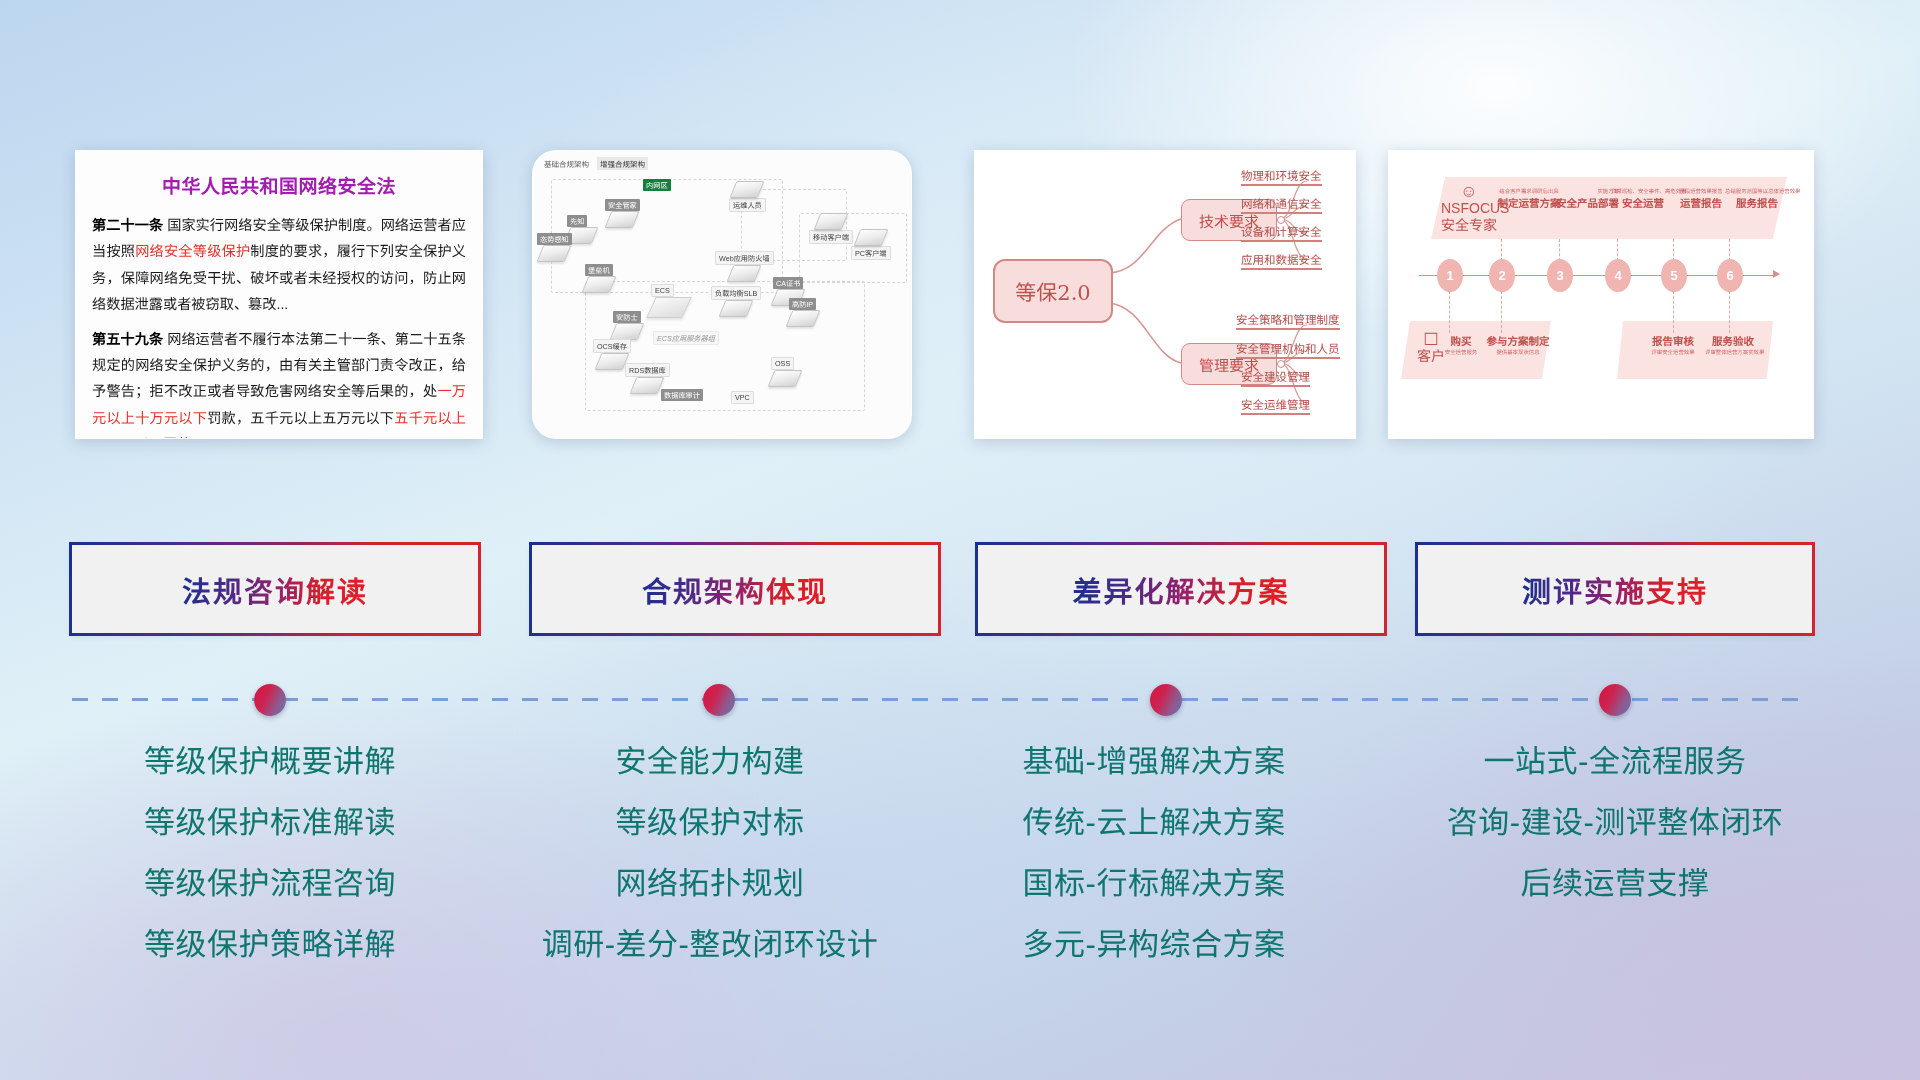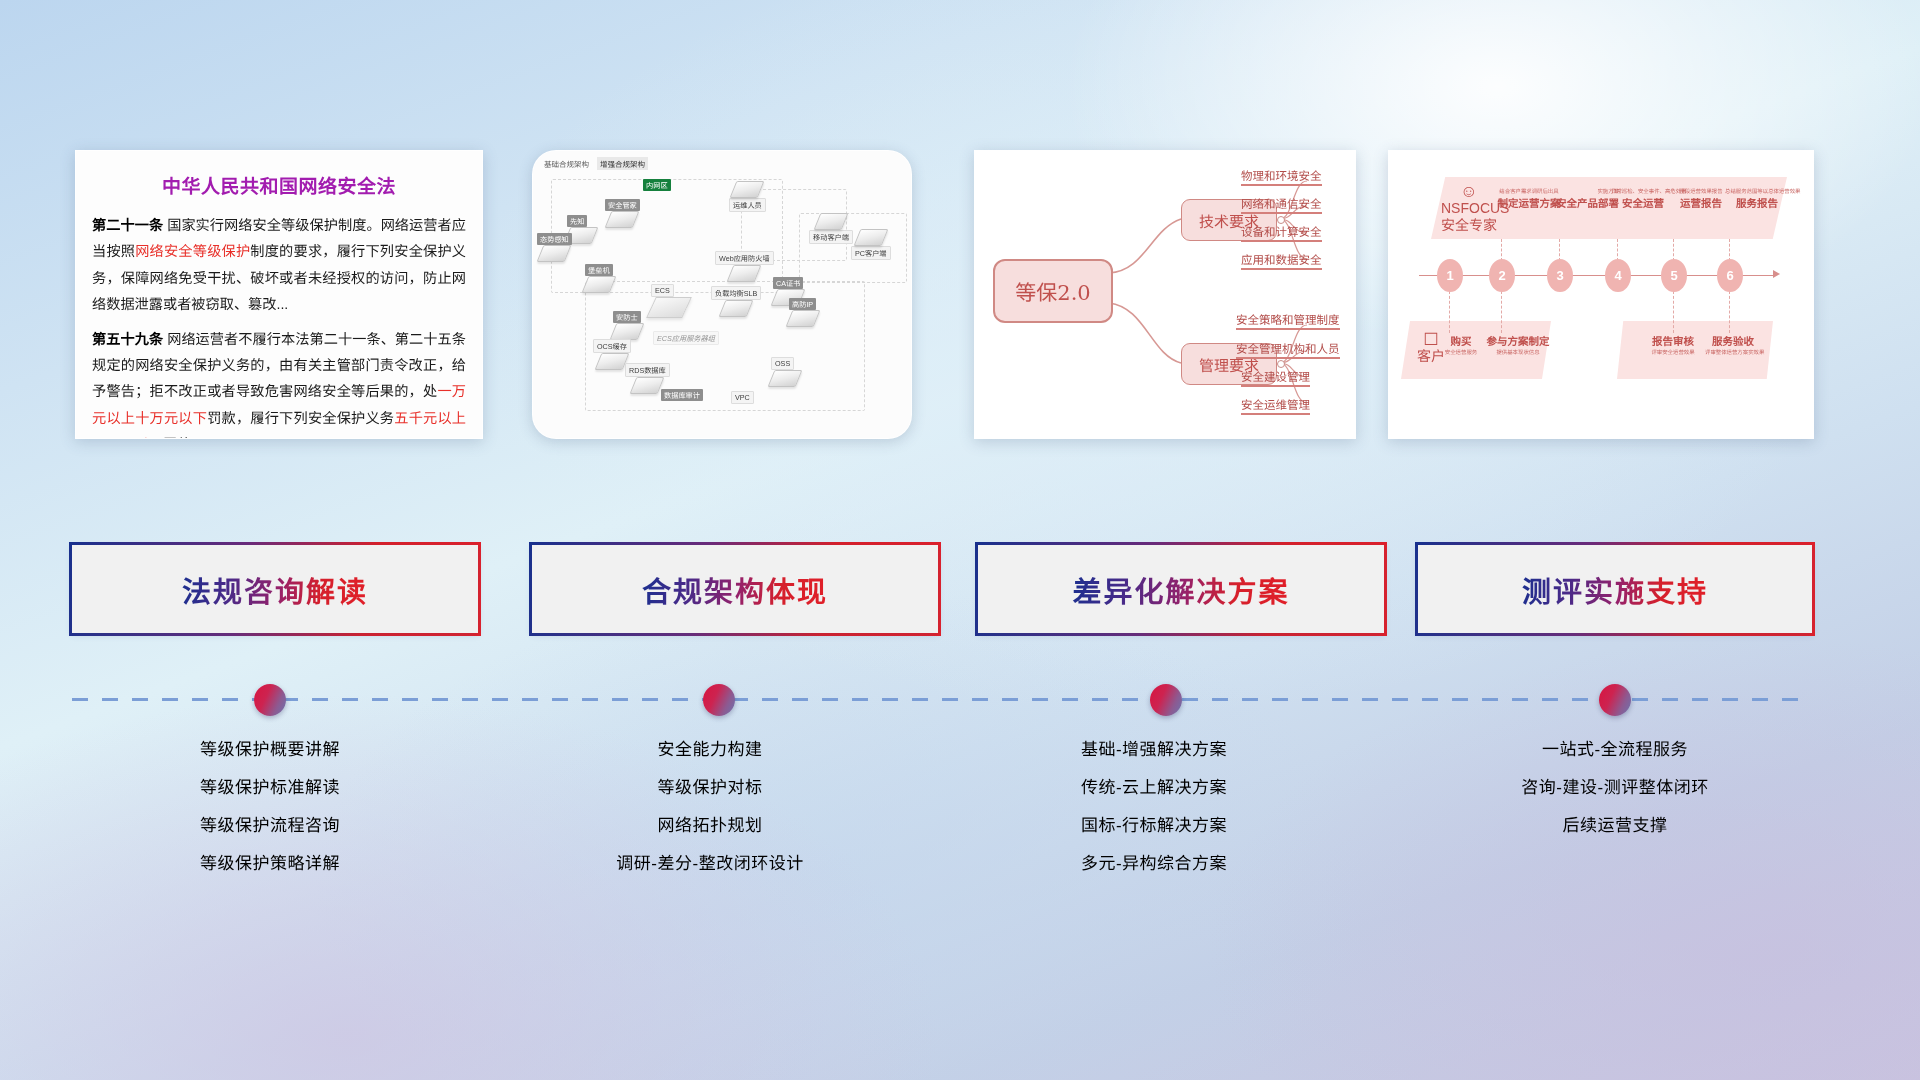--- a/index.html
+++ b/index.html
@@ -149,37 +149,37 @@
   .tl-dot.d3{left:1150px;} .tl-dot.d4{left:1599px;}
 
   
   .lists{position:absolute;left:0;top:736px;width:1920px;height:240px;}
   .col{position:absolute;top:0;text-align:center;}
   .col.k1{left:60px;width:420px;}
   .col.k2{left:500px;width:420px;}
   .col.k3{left:944px;width:420px;}
   .col.k4{left:1400px;width:430px;}
   .col .li{
-    font-size:17px;color:#000000;line-height:1.65;margin:0 0 10px 0;
+    font-size:31px;color:#0f766e;line-height:1.65;margin:0 0 10px 0;
     letter-spacing:.5px;
   }
 </style>
 </head>
 <body>
 
 <div class="cards">
 
   <div class="card c1">
     <div class="law">
       <div class="law-title">中华人民共和国网络安全法</div>
       <p class="law-p">
         <b>第二十一条</b><span> 国家实行网络安全等级保护制度。网络运营者应当按照</span><span class="law-red">网络安全等级保护</span><span>制度的要求，履行下列安全保护义务，保障网络免受干扰、破坏或者未经授权的访问，防止网络数据泄露或者被窃取、篡改...</span>
       </p>
       <p class="law-p">
-        <b>第五十九条</b><span> 网络运营者不履行本法第二十一条、第二十五条规定的网络安全保护义务的，由有关主管部门责令改正，给予警告；拒不改正或者导致危害网络安全等后果的，处</span><span class="law-red">一万元以上十万元以下</span><span>罚款，履行下列安全保护义务</span><span class="law-red">五千元以上五万元以下</span><span>罚款。</span>
+        <b>第五十九条</b><span> 网络运营者不履行本法第二十一条、第二十五条规定的网络安全保护义务的，由有关主管部门责令改正，给予警告；拒不改正或者导致危害网络安全等后果的，处</span><span class="law-red">一万元以上十万元以下</span><span>罚款，五千元以上五万元以下</span><span class="law-red">五千元以上五万元以下</span><span>罚款。</span>
       </p>
     </div>
   </div>
 
   <div class="card c2">
     <div class="arch">
       <div class="arch-tabs">
         <span class="t">基础合规架构</span>
         <span class="t on">增强合规架构</span>
       </div>

